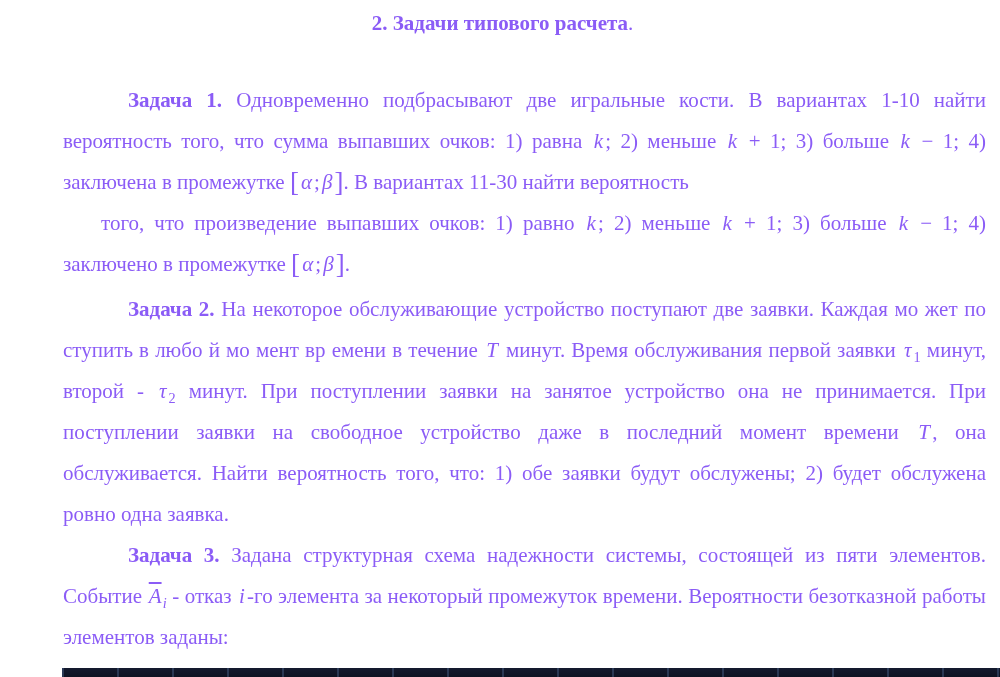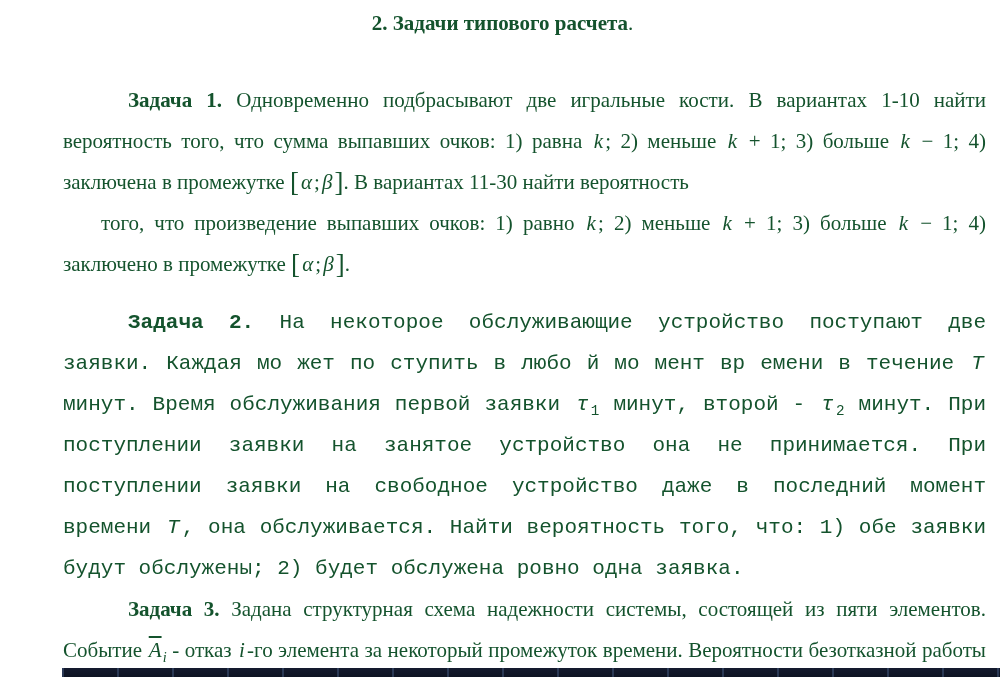--- a/index.html
+++ b/index.html
@@ -8,41 +8,41 @@
     background: #ffffff;
   }
   .page {
     position: relative;
     width: 1000px;
     height: 677px;
     background: #ffffff;
     overflow: hidden;
     font-family: "Liberation Serif", "DejaVu Serif", serif;
     font-size: 21px;
-    color: #14532d;
+    color: #8b5cf6;
     box-sizing: border-box;
     padding: 8px 14px 0 63px;
   }
   .title {
     font-size: 21px;
     font-weight: normal;
     text-align: center;
     margin: 0 0 42px 0;
     line-height: 30px;
     position: relative;
     left: -22px;
   }
   .para {
     margin: 0;
     text-align: justify;
     line-height: 41px;
   }
   .indent-lg { text-indent: 65px; }
   .indent-md { text-indent: 38px; }
-  .gap-top   { margin-top: 17px; font-family: Liberation Mono, monospace; }
+  .gap-top   { margin-top: 4px; }
   .run-b  { font-weight: bold; }
   .run-r  { font-weight: normal; }
   .run-i  { font-style: italic; padding: 0 0.10em; }
   .run-ov { font-style: italic; text-decoration: overline; padding: 0 0.06em; }
   .run-sub  { vertical-align: sub; font-size: 0.68em; line-height: 0; }
   .run-subi { vertical-align: sub; font-size: 0.68em; line-height: 0; font-style: italic; }
   .run-br { font-size: 1.28em; line-height: 0; vertical-align: -0.08em; }
   .figure-strip {
     position: absolute;
     left: 62px;

